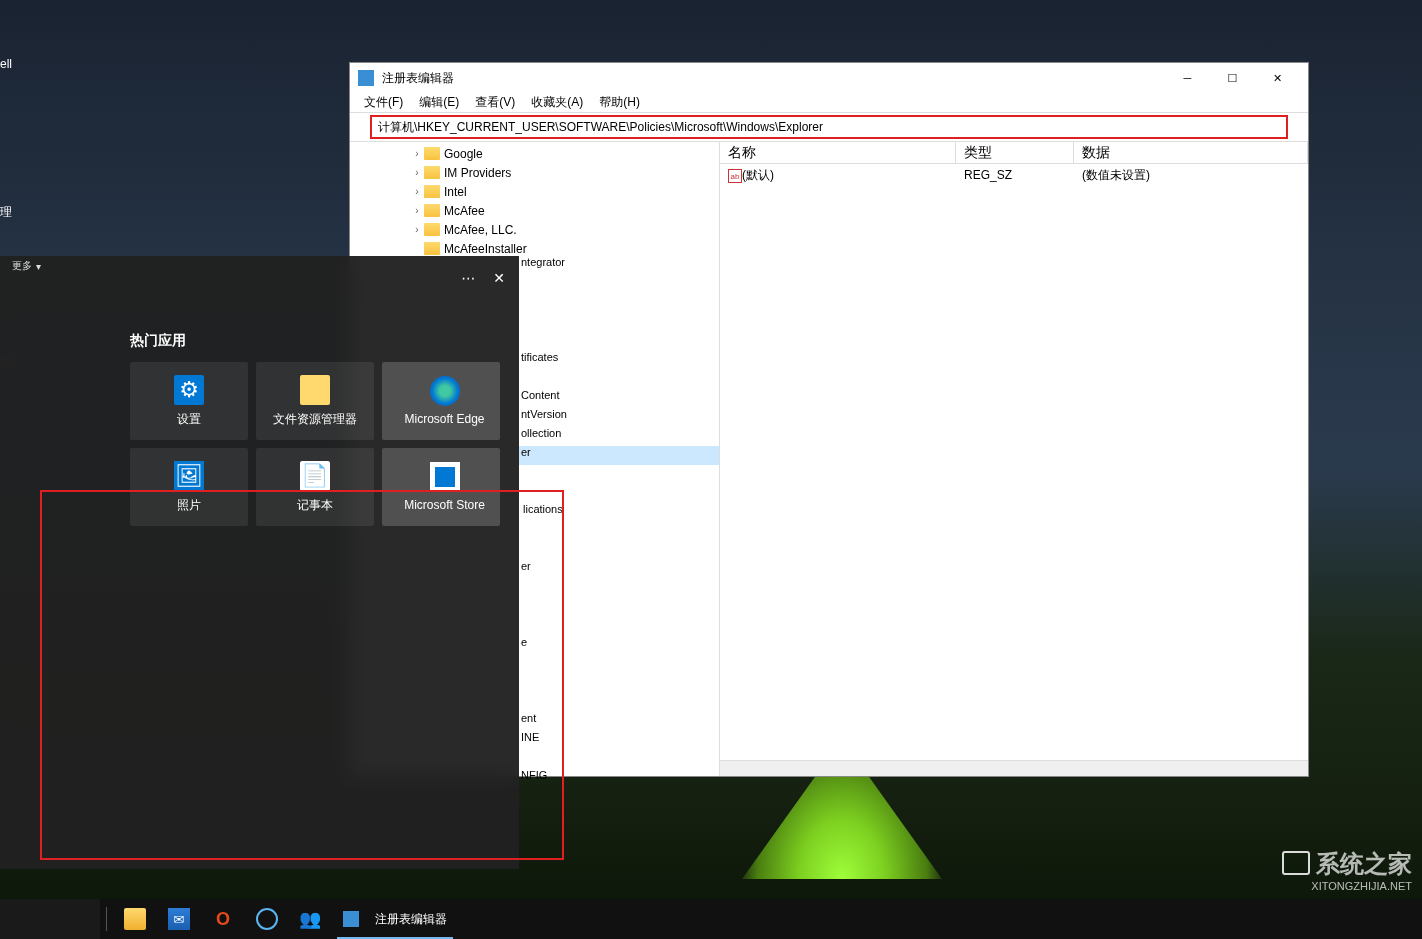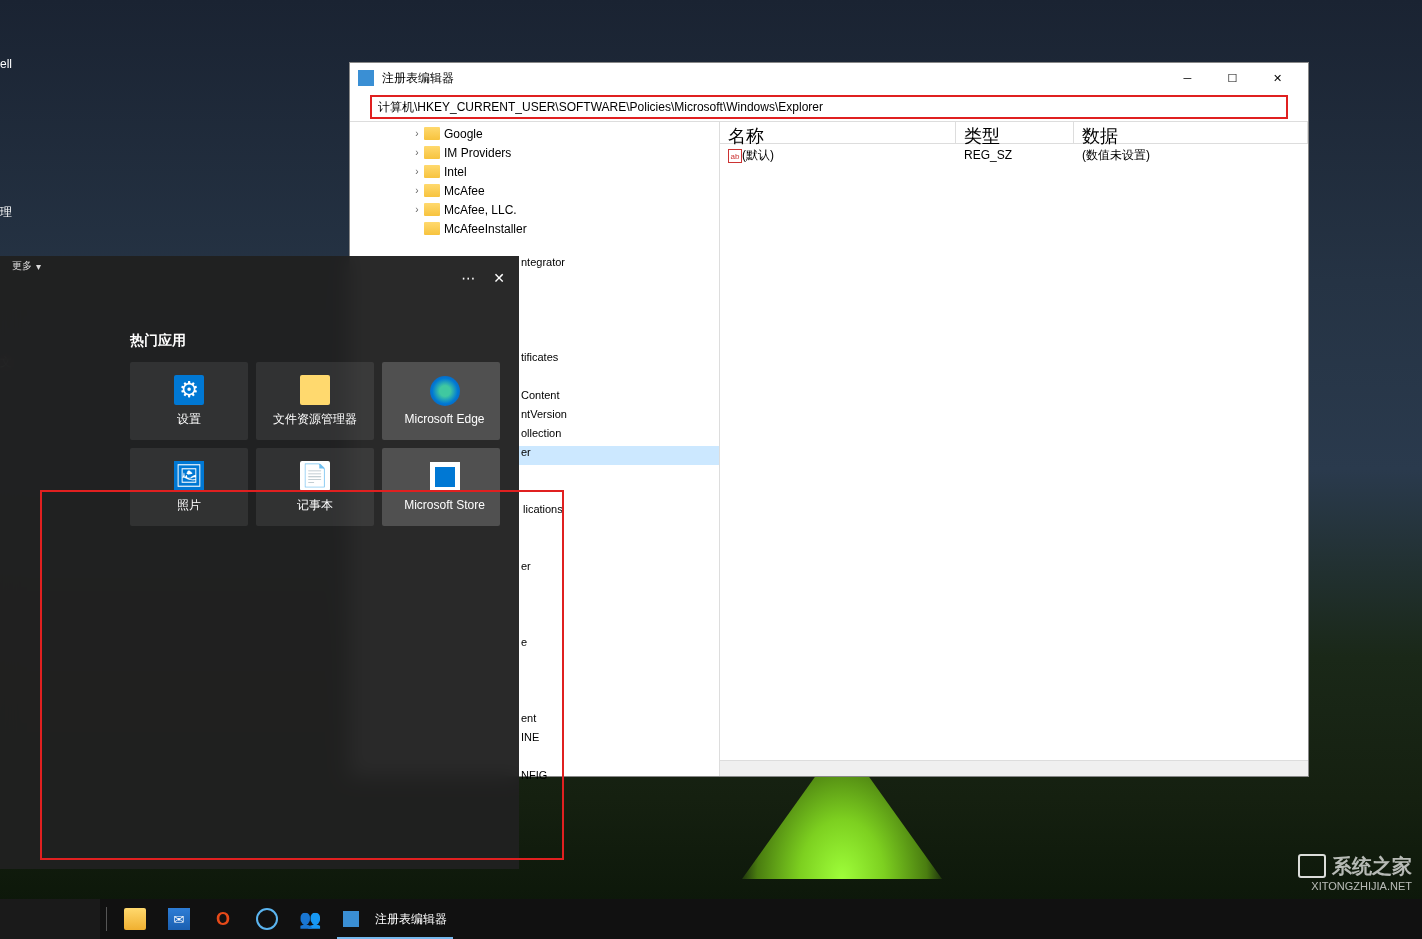--- a/index.html
+++ b/index.html
@@ -27,21 +27,21 @@
 .regedit-addressbar { height: 24px; margin: 2px 20px; border: 2px solid #e02020; padding: 2px 6px; font-size: 12px; display: flex; align-items: center; }
 
 .regedit-body { flex: 1; display: flex; overflow: hidden; border-top: 1px solid #ddd; }
 .regedit-tree { width: 370px; border-right: 1px solid #ddd; overflow: hidden; font-size: 12px; padding-top: 2px; }
 .tree-row { display: flex; align-items: center; height: 19px; padding-left: 6px; white-space: nowrap; cursor: pointer; }
 .tree-indent { display: inline-block; }
 .tree-expander { width: 14px; display: inline-flex; justify-content: center; color: #666; font-size: 10px; }
 .folder-icon { width: 16px; height: 13px; background: linear-gradient(#ffd96e, #f7c33e); border-radius: 1px; margin-right: 4px; display: inline-block; }
 
 .regedit-values { flex: 1; display: flex; flex-direction: column; overflow: hidden; }
-.values-header { display: flex; height: 22px; border-bottom: 1px solid #ddd; font-size: 18px; }
+.values-header { display: flex; height: 22px; border-bottom: 1px solid #ddd; font-size: 14px; }
 .vh-col { padding: 2px 8px; border-right: 1px solid #ddd; }
 .values-body { flex: 1; overflow: auto; }
 .value-row { display: flex; height: 22px; align-items: center; font-size: 12px; cursor: pointer; }
 .value-row.highlighted { outline: 2px solid #e02020; outline-offset: -2px; }
 .val-col { padding: 2px 8px; white-space: nowrap; overflow: hidden; }
 .reg-string-icon { width: 14px; height: 14px; background: #fff; border: 1px solid #c33; display: inline-flex; align-items: center; justify-content: center; font-size: 8px; color: #c33; margin-right: 0; }
 .reg-dword-icon { width: 14px; height: 14px; background: #fff; border: 1px solid #36c; display: inline-flex; align-items: center; justify-content: center; font-size: 8px; color: #36c; margin-right: 4px; }
 .hscroll { height: 16px; background: #f0f0f0; border-top: 1px solid #ddd; }
 
 
@@ -78,21 +78,21 @@
 .tbi-mail { background: linear-gradient(#2d7dd6,#1a5fb0); color: #fff; font-size: 13px; }
 .tbi-office { color: #e64a19; font-weight: bold; font-size: 18px; }
 .tbi-cortana { border: 2px solid #5bb5f0; border-radius: 50%; }
 .tbi-teams { color: #5b5fc7; font-size: 18px; }
 .tb-running { display: flex; align-items: center; height: 40px; padding: 0 10px; gap: 8px; cursor: pointer; position: relative; }
 .tb-running::after { content: ""; position: absolute; bottom: 0; left: 4px; right: 4px; height: 2px; background: #76b9ed; }
 .tb-running-label { color: #fff; font-size: 12px; }
 
 
 .watermark { position: absolute; right: 10px; bottom: 46px; color: rgba(255,255,255,0.7); font-size: 11px; text-align: right; line-height: 1.3; }
-.watermark-logo { font-size: 20px; font-weight: bold; display: flex; align-items: center; gap: 6px; justify-content: flex-start; }
+.watermark-logo { font-size: 24px; font-weight: bold; display: flex; align-items: center; gap: 6px; justify-content: flex-start; }
 .house-icon { width: 28px; height: 24px; display: inline-block; border: 2px solid rgba(255,255,255,0.85); border-radius: 3px; position: relative; }
 </style>
 </head>
 <body>
 
 <div class="desktop-bg">
   <div class="tent-glow"></div>
 </div>
 
 <div class="desktop-icons">
@@ -106,20 +106,27 @@
 <div class="regedit-window">
   <div class="regedit-titlebar">
     <span class="regedit-icon"></span>
     <span class="regedit-title">注册表编辑器</span>
     <div class="win-controls">
       <div class="win-btn">─</div>
       <div class="win-btn">☐</div>
       <div class="win-btn win-close">✕</div>
     </div>
   </div>
+  <div class="regedit-menubar">
+    <span class="menu-item">文件(F)</span>
+    <span class="menu-item">编辑(E)</span>
+    <span class="menu-item">查看(V)</span>
+    <span class="menu-item">收藏夹(A)</span>
+    <span class="menu-item">帮助(H)</span>
+  </div>
   <div class="regedit-addressbar">
     <span>计算机\HKEY_CURRENT_USER\SOFTWARE\Policies\Microsoft\Windows\Explorer</span>
   </div>
   <div class="regedit-body">
     <div class="regedit-tree" id="regedit-tree">
         <div class="tree-row">
           <span class="tree-indent" style="width:54px"></span>
           <span class="tree-expander">›</span>
           <span class="folder-icon"></span>
           <span>Google</span>

